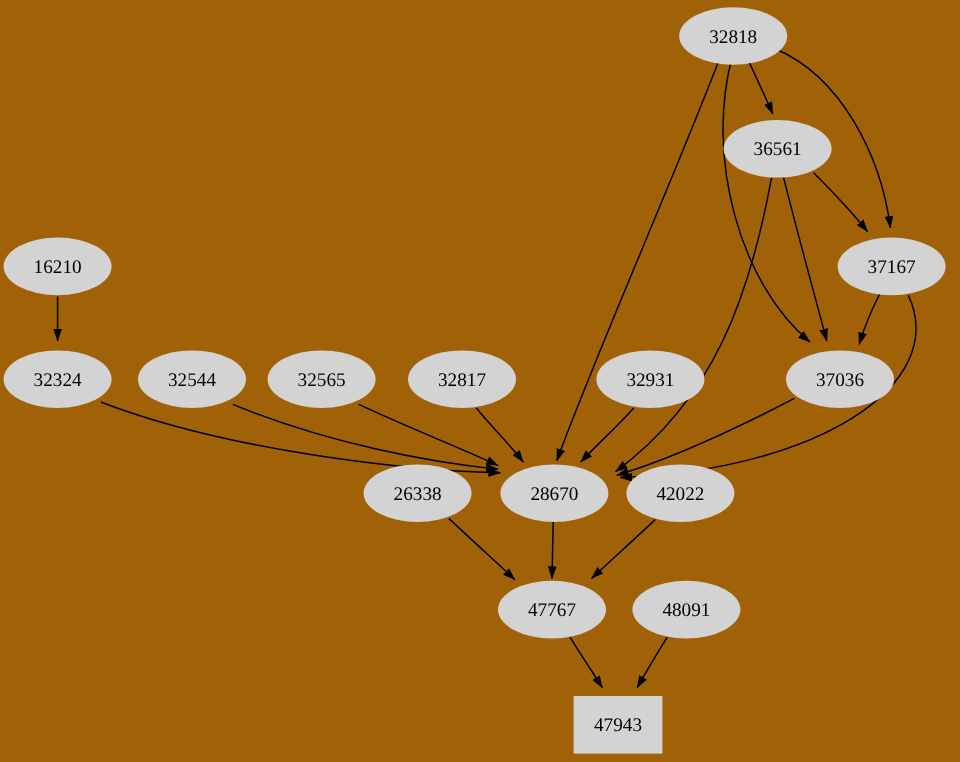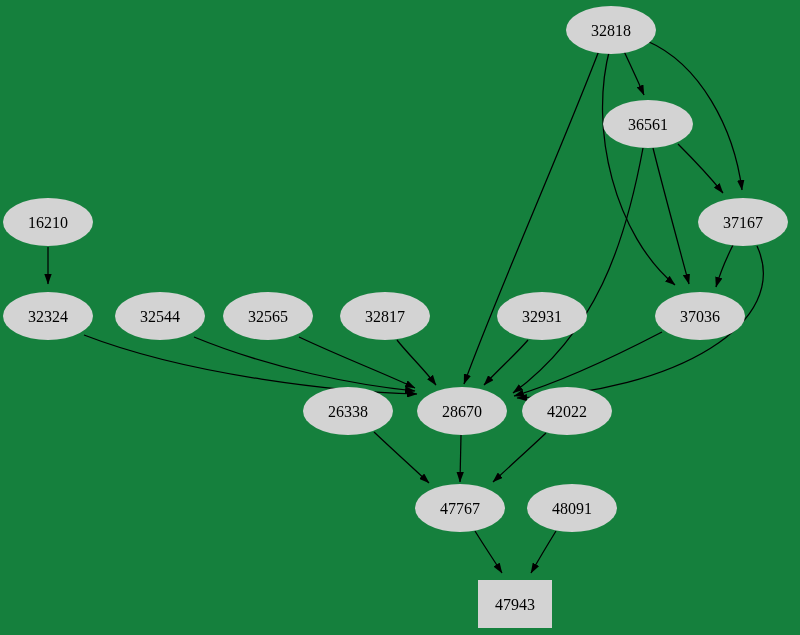--- a/index.html
+++ b/index.html
@@ -4,21 +4,21 @@
 <style>
   html, body {
     margin: 0;
     padding: 0;
     background: #ffffff;
   }
   #stage {
     position: relative;
     width: 800px;
     height: 635px;
-    background: #15803d;
+    background: #a16207;
     overflow: hidden;
   }
   svg { display: block; }
   .node-label {
     font-family: "Liberation Serif", "DejaVu Serif", serif;
     font-size: 16px;
     fill: #000000;
     text-anchor: middle;
   }
   .edge-path {

